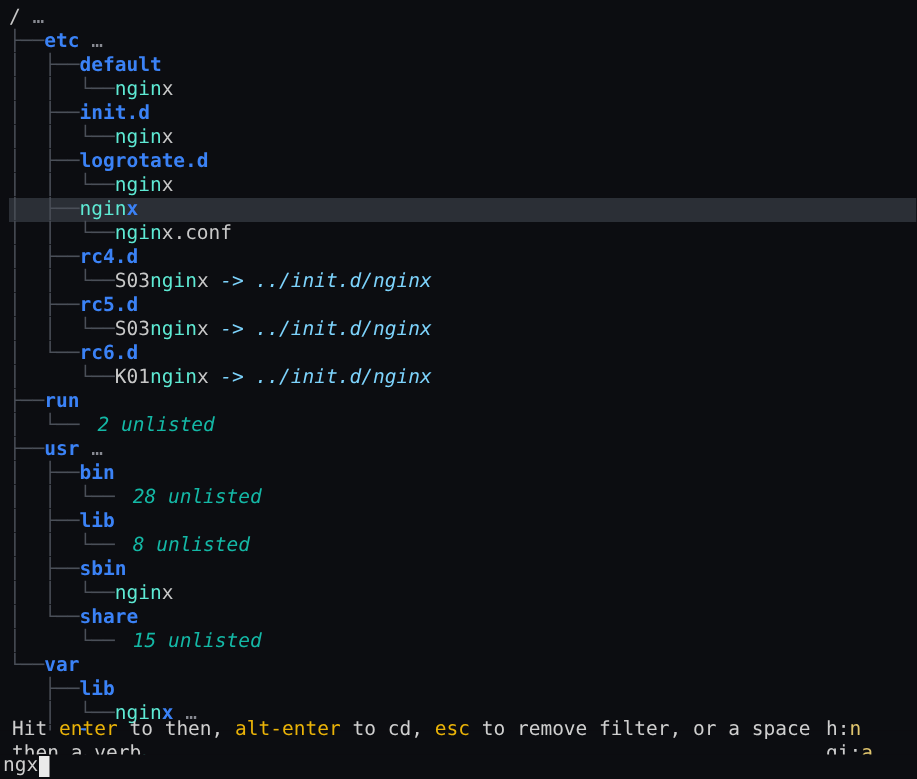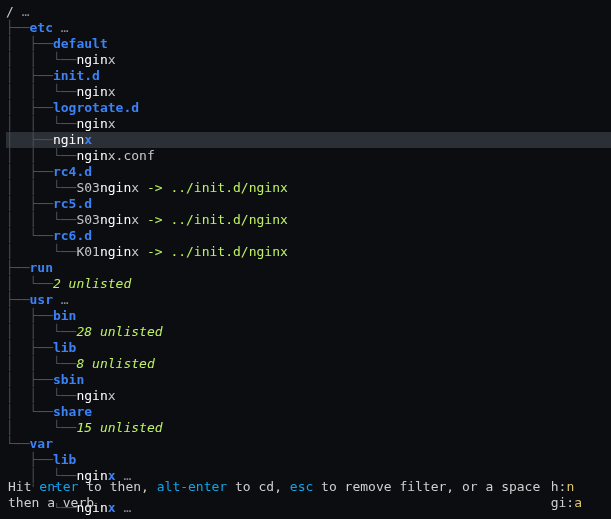--- a/index.html
+++ b/index.html
@@ -14,42 +14,42 @@
   }
   .viewport {
     position: relative;
     width: 100%; height: 100%;
     padding: 4px 0 0 6px;
   }
   .tree { white-space: pre; }
   .row { height: 16px; display: flex; align-items: center; }
   .guide  { color: #4a4f58; }
   .dir    { color: #3b82f6; font-weight: bold; }
-  .match  { color: #ffffff; }
+  .match  { color: #5eead4; }
   .file   { color: #c8c8c8; }
-  .dim    { color: #bef264; }
-  .unlist { color: #bef264; font-style: italic; }
+  .dim    { color: #7dd3fc; font-style: italic; }
+  .unlist { color: #14b8a6; font-style: italic; margin-left: 12px; }
   .ellip  { color: #888a92; }
   .root   { color: #c8c8c8; }
   .sel {
     background: #2b2f36;
     width: 100%;
   }
   
   .help {
     position: absolute;
     left: 0; right: 0; bottom: 16px;
     height: 16px;
     padding-left: 8px;
     background: #0c0d11;
     color: #cfcfcf;
     display: flex;
     align-items: center;
   }
-  .help .k { color: #0ea5e9; text-align: right; }
+  .help .k { color: #eab308; text-align: right; }
   .help .right {
     margin-left: auto;
     padding-right: 6px;
   }
   .help .rk { color: #e0c56e; }
   
   .inputbar {
     position: absolute;
     left: 0; right: 0; bottom: 0;
     height: 16px;
@@ -71,14 +71,18 @@
 
 <div class="viewport">
 
   <div class="tree" id="tree"><div class="row"><span class="root">/</span><span class="ellip"> …</span></div><div class="row"><span class="guide">├──</span><span class="dir">etc</span><span class="ellip"> …</span></div><div class="row"><span class="guide">│  ├──</span><span class="dir">default</span></div><div class="row"><span class="guide">│  │  └──</span><span class="match">ngin</span><span class="file">x</span></div><div class="row"><span class="guide">│  ├──</span><span class="dir">init.d</span></div><div class="row"><span class="guide">│  │  └──</span><span class="match">ngin</span><span class="file">x</span></div><div class="row"><span class="guide">│  ├──</span><span class="dir">logrotate.d</span></div><div class="row"><span class="guide">│  │  └──</span><span class="match">ngin</span><span class="file">x</span></div><div class="row sel"><span class="guide">│  ├──</span><span class="match">ngin</span><span class="dir">x</span></div><div class="row"><span class="guide">│  │  └──</span><span class="match">ngin</span><span class="file">x.conf</span></div><div class="row"><span class="guide">│  ├──</span><span class="dir">rc4.d</span></div><div class="row"><span class="guide">│  │  └──</span><span class="file">S03</span><span class="match">ngin</span><span class="file">x</span><span class="dim"> -&gt; ../init.d/nginx</span></div><div class="row"><span class="guide">│  ├──</span><span class="dir">rc5.d</span></div><div class="row"><span class="guide">│  │  └──</span><span class="file">S03</span><span class="match">ngin</span><span class="file">x</span><span class="dim"> -&gt; ../init.d/nginx</span></div><div class="row"><span class="guide">│  └──</span><span class="dir">rc6.d</span></div><div class="row"><span class="guide">│     └──</span><span class="file">K01</span><span class="match">ngin</span><span class="file">x</span><span class="dim"> -&gt; ../init.d/nginx</span></div><div class="row"><span class="guide">├──</span><span class="dir">run</span></div><div class="row"><span class="guide">│  └──</span><span class="unlist">2 unlisted</span></div><div class="row"><span class="guide">├──</span><span class="dir">usr</span><span class="ellip"> …</span></div><div class="row"><span class="guide">│  ├──</span><span class="dir">bin</span></div><div class="row"><span class="guide">│  │  └──</span><span class="unlist">28 unlisted</span></div><div class="row"><span class="guide">│  ├──</span><span class="dir">lib</span></div><div class="row"><span class="guide">│  │  └──</span><span class="unlist">8 unlisted</span></div><div class="row"><span class="guide">│  ├──</span><span class="dir">sbin</span></div><div class="row"><span class="guide">│  │  └──</span><span class="match">ngin</span><span class="file">x</span></div><div class="row"><span class="guide">│  └──</span><span class="dir">share</span></div><div class="row"><span class="guide">│     └──</span><span class="unlist">15 unlisted</span></div><div class="row"><span class="guide">└──</span><span class="dir">var</span></div><div class="row"><span class="guide">   ├──</span><span class="dir">lib</span></div><div class="row"><span class="guide">   │  └──</span><span class="match">ngin</span><span class="dir">x</span><span class="ellip"> …</span></div><div class="row"><span class="guide">   └──</span><span class="dir">log</span></div><div class="row"><span class="guide">      └──</span><span class="match">ngin</span><span class="dir">x</span><span class="ellip"> …</span></div></div>
 
   <div class="help">
     <span id="help-left"><span> Hit </span><span class="k">enter</span><span> to then, </span><span class="k">alt-enter</span><span> to cd, </span><span class="k">esc</span><span> to remove filter, or a space then a verb</span></span>
     <span class="right" id="help-right"><span>h:</span><span class="rk">n</span><span>  gi:</span><span class="rk">a</span></span>
   </div>
 
+  <div class="inputbar">
+    <span class="txt">ngx</span>
+      <span class="cursor"></span>
+  </div>
 
 </div>
 
 </body></html>

